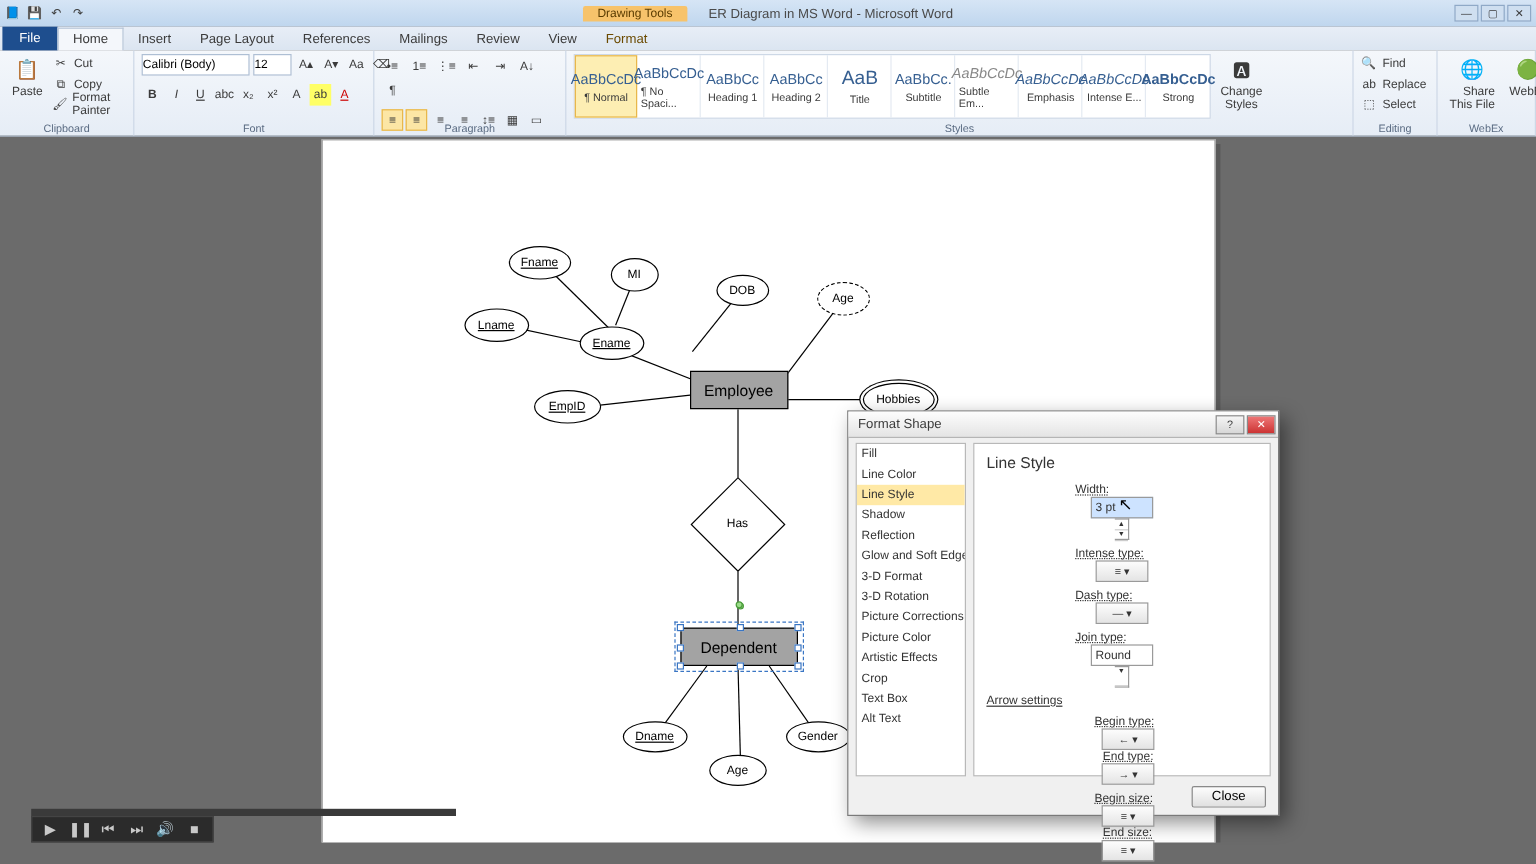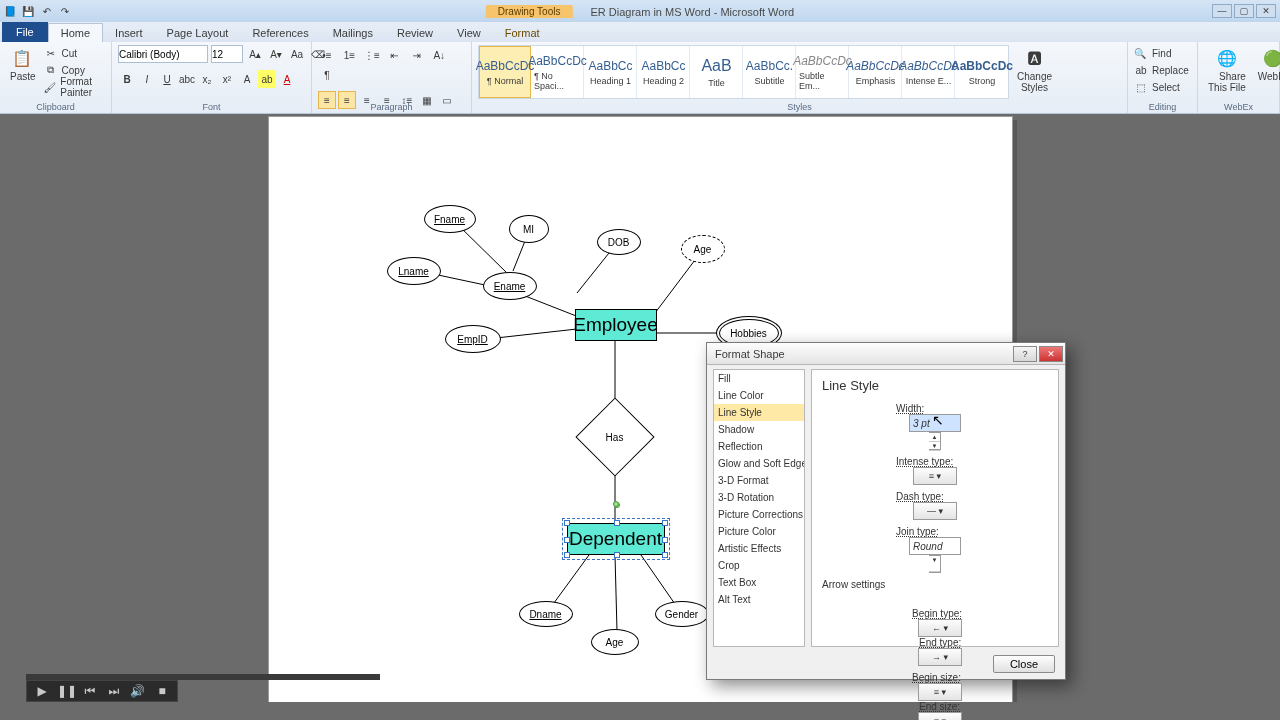--- a/index.html
+++ b/index.html
@@ -52,21 +52,21 @@
 
 
 .workspace { position: absolute; top: 114px; left: 0; right: 0; bottom: 18px; background: #6b6b6b; display: flex; justify-content: center; overflow: hidden; }
 .page { width: 745px; height: 960px; background: #fff; border: 1px solid #9a9a9a; box-shadow: 4px 4px 0 #595959; margin-top: 2px; position: relative; }
 
 
 .er-ellipse { position: absolute; border: 1px solid #000; border-radius: 50%; background: #fff; display: flex; align-items: center; justify-content: center; font-size: 10px; }
 .er-ellipse.ul span { text-decoration: underline; }
 .er-ellipse.dashed { border-style: dashed; }
 .er-ellipse.double { box-shadow: 0 0 0 2px #fff, 0 0 0 3px #000; }
-.er-rect { position: absolute; border: 1px solid #000; background: #5eead4; display: flex; align-items: center; justify-content: center; font-size: 19px; }
+.er-rect { position: absolute; border: 1px solid #000; background: #a3a3a3; display: flex; align-items: center; justify-content: center; font-size: 13px; }
 .er-rect.depend { outline: 1px solid #000; outline-offset: 3px; }
 .er-rect.selected { outline: 1px dashed #3a76c4; outline-offset: 4px; }
 .er-diamond { position: absolute; width: 56px; height: 56px; }
 .er-diamond .d-inner { width: 100%; height: 100%; border: 1px solid #000; background: #fff; transform: rotate(45deg); }
 .er-diamond .d-label { position: absolute; top: 50%; left: 50%; transform: translate(-50%,-50%); font-size: 10px; }
 .sel-handle { position: absolute; width: 6px; height: 6px; background: #fff; border: 1px solid #3a76c4; }
 .sel-handle.g { background: #9bdc8a; border-color: #4a9b3a; border-radius: 50%; }
 
 svg.connectors { position: absolute; top: 0; left: 0; width: 100%; height: 100%; pointer-events: none; }
 svg.connectors line { stroke: #000; stroke-width: 1; }
@@ -78,24 +78,24 @@
 .dialog .dlg-title .win-controls span { width: 24px; height: 16px; border: 1px solid #8a8a8a; background: linear-gradient(#f5f5f5,#d7d7d7); display: inline-flex; align-items: center; justify-content: center; font-size: 9px; margin-right: 2px; }
 .dialog .dlg-title .win-controls span.close { background: linear-gradient(#e77,#c33); color: #fff; }
 .dialog .dlg-body { position: absolute; top: 26px; left: 6px; right: 6px; bottom: 32px; display: flex; gap: 6px; }
 .dlg-nav { width: 92px; background: #fff; border: 1px solid #b8b8b8; overflow: hidden; }
 .dlg-nav div { padding: 3px 4px; font-size: 10px; color: #333; cursor: default; white-space: nowrap; }
 .dlg-nav div.sel { background: #ffe9a6; }
 .dlg-panel { flex: 1; background: #fff; border: 1px solid #b8b8b8; padding: 8px 10px; }
 .dlg-panel h3 { font-size: 13px; font-weight: normal; color: #333; margin-bottom: 10px; }
 .dlg-row { display: flex; align-items: center; margin-bottom: 6px; font-size: 10px; color: #333; flex-direction: column; }
 .dlg-row label { width: 78px; text-decoration: underline; text-decoration-style: dotted; }
-.dlg-row .ctl { width: 52px; height: 18px; border: 1px solid #9a9a9a; background: #fff; display: inline-flex; align-items: center; padding-left: 3px; font-size: 10px; font-style: italic; }
+.dlg-row .ctl { width: 52px; height: 18px; border: 1px solid #9a9a9a; background: #fff; display: inline-flex; align-items: center; padding-left: 3px; font-size: 10px; }
 .dlg-row .spinner { width: 12px; height: 18px; border: 1px solid #9a9a9a; border-left: none; display: flex; flex-direction: column; }
 .dlg-row .spinner span { flex: 1; font-size: 6px; text-align: center; line-height: 8px; border-bottom: 1px solid #ccc; }
-.dlg-sub { font-size: 10px; color: #333; margin: 4px 0 18px 0; }
+.dlg-sub { font-size: 10px; color: #333; margin: 4px 0 6px 0; text-decoration: underline; }
 .dlg-row.indent { padding-left: 10px; }
 .dlg-row.indent label { width: 56px; }
 .dlg-row .combo { width: 44px; height: 18px; border: 1px solid #9a9a9a; background: linear-gradient(#fdfdfd,#e4e4e4); display: inline-flex; align-items: center; justify-content: center; font-size: 9px; }
 .dlg-footer { position: absolute; bottom: 6px; right: 10px; }
 .dlg-footer button { font-size: 11px; padding: 2px 16px; border: 1px solid #8a8a8a; background: linear-gradient(#fdfdfd,#e0e0e0); border-radius: 2px; }
 
 
 .media-bar { position: absolute; left: 26px; bottom: 18px; height: 22px; display: flex; align-items: center; gap: 6px; background: #2b2b2b; border: 1px solid #444; padding: 0 6px; }
 .media-bar span { color: #c9c9c9; font-size: 12px; width: 18px; text-align: center; }
 .media-timeline { position: absolute; left: 26px; bottom: 40px; right: 900px; height: 6px; background: #3a3a3a; }

